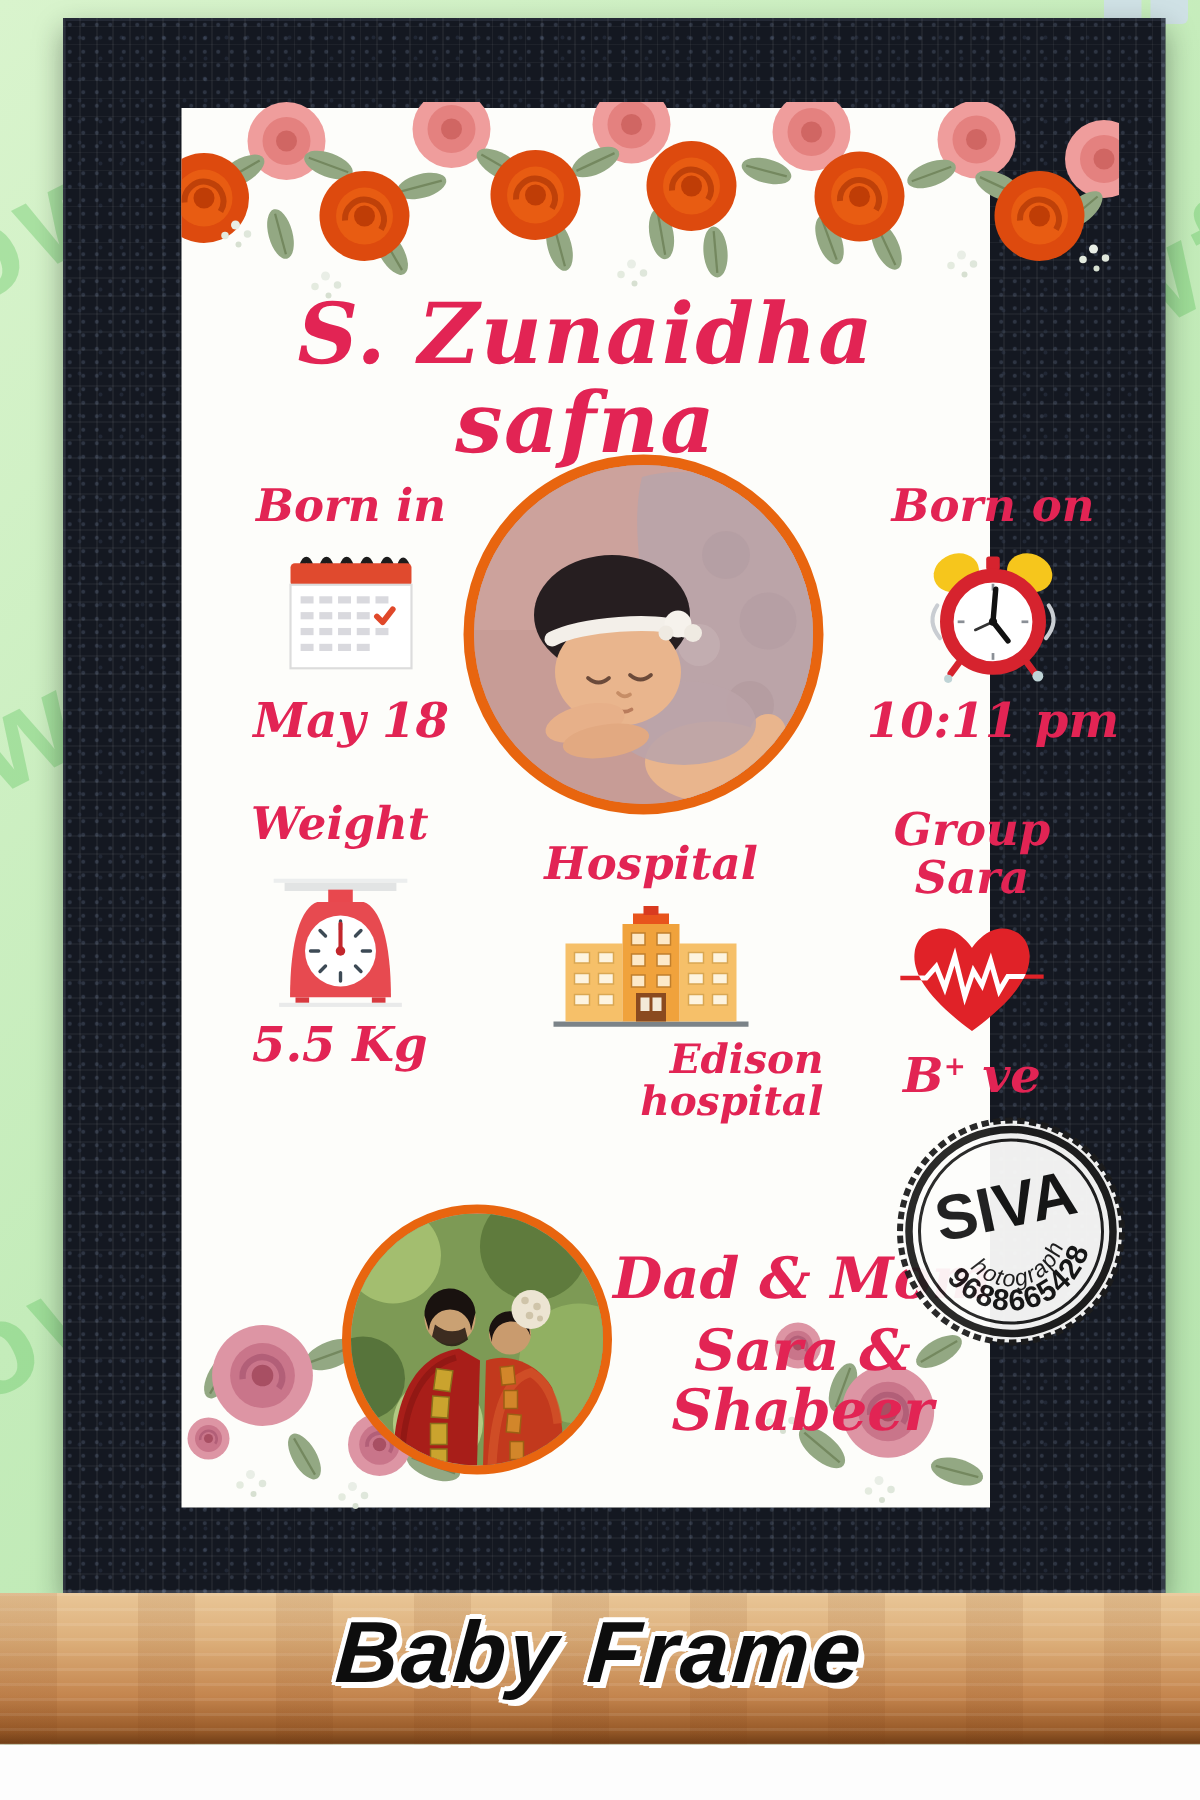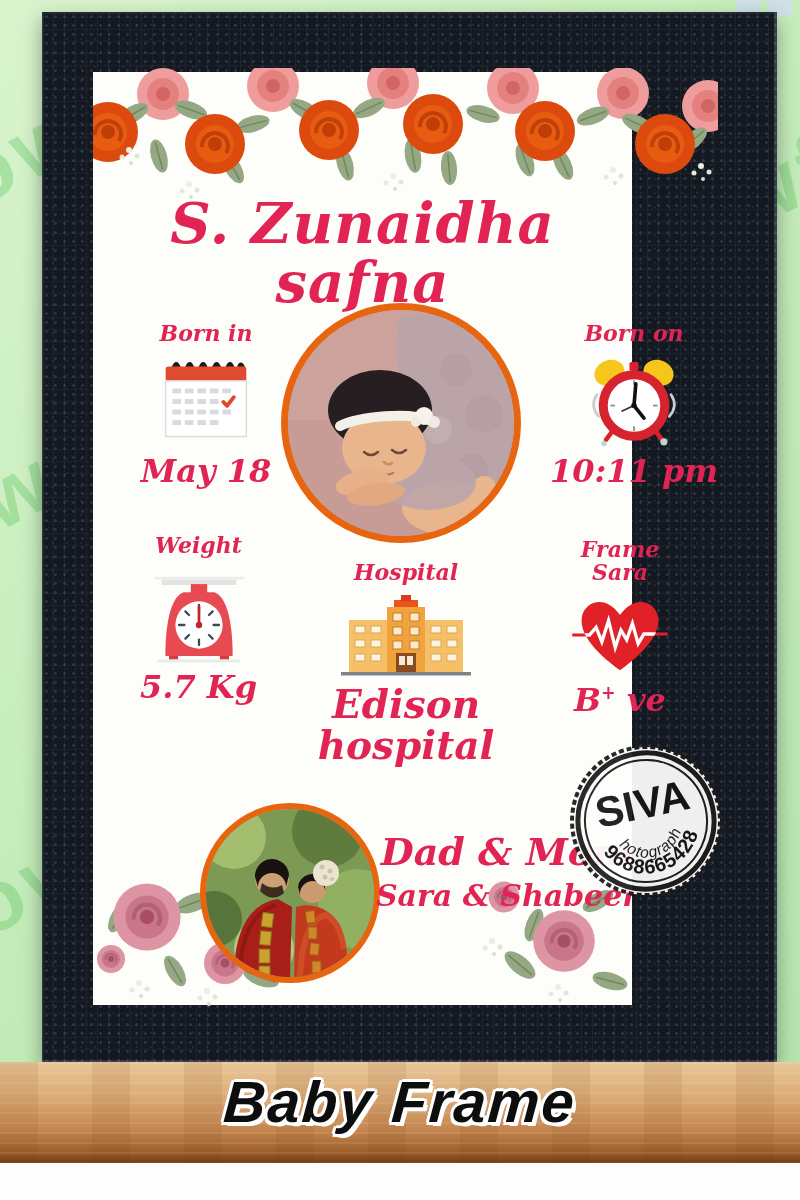--- a/index.html
+++ b/index.html
@@ -23,47 +23,47 @@
     background:
       radial-gradient(rgba(150,170,205,.20) 1px, transparent 1.6px),
       radial-gradient(rgba(95,115,150,.16) 1px, transparent 1.6px),
       repeating-linear-gradient(90deg, rgba(255,255,255,.05) 0 1px, transparent 1px 11px),
       repeating-linear-gradient(0deg, rgba(255,255,255,.045) 0 1px, transparent 1px 12px),
       #141821;
     background-size:9px 9px,14px 14px,auto,auto,auto;
     background-position:0 0,4px 6px,0 0,0 0,0 0;
     box-shadow:0 8px 18px rgba(20,30,20,.4), inset -3px 0 0 rgba(165,180,200,.22), inset 0 -2px 0 rgba(165,180,200,.18), inset 2px 2px 0 rgba(120,135,160,.15);
   }
-  .poster{position:relative;width:539px;height:933px;background:#fdfdfa;}
+  .poster{position:relative;width:539px;height:933px;background:#fdfdfa;margin-left:28px;}
 
   
   .script{font-family:"DejaVu Serif","Liberation Serif",serif;font-style:italic;font-weight:700;color:var(--accent,#e22454);text-align:center;line-height:1.05;}
   .title{position:absolute;left:0;top:122px;width:100%;font-size:56px;letter-spacing:1px;}
 
   .col{position:absolute;display:flex;flex-direction:column;align-items:center;text-align:center;}
-  .col .label{font-size:22px;}
+  .col .label{font-size:30px;}
   .col .value{font-size:32px;margin-top:4px;}
   .col svg.icon{display:block;margin:8px 0 2px 0;}
 
   .col-born-in{left:28px;top:250px;width:170px;}
   .col-born-on{left:455px;top:250px;width:172px;}
   .col-weight{left:18px;top:462px;width:175px;}
   .col-hospital{left:198px;top:489px;width:230px;}
   .col-blood{left:452px;top:466px;width:150px;}
-  .col-hospital .value{font-size:39px;}
+  .col-hospital .value{font-size:27px;text-align:right;}
   .col-blood .value sup{font-size:.55em;}
 
   .photo-circle{position:absolute;border-radius:50%;overflow:hidden;box-sizing:border-box;border:7px solid var(--ring,#e8650f);background:#c79c96;}
   .baby-circle{left:188px;top:231px;width:240px;height:240px;}
   .parents-circle{left:107px;top:731px;width:180px;height:180px;border-width:6px;}
   .photo-circle svg{display:block;width:100%;height:100%;}
 
   .parents-caption{position:absolute;left:256px;top:760px;width:316px;}
   .parents-caption .line1{font-size:38px;}
-  .parents-caption .line2{font-size:30px;margin-top:8px;}
+  .parents-caption .line2{font-size:38px;margin-top:8px;}
 
   .stamp{position:absolute;left:474px;top:670px;width:158px;height:158px;transform:rotate(-12deg);opacity:.94;}
 
   .garland,.floral{position:absolute;pointer-events:none;}
   .garland{left:0;top:-4px;width:625px;height:142px;}
   .floral-bl{left:-4px;bottom:-6px;width:218px;height:152px;}
   .floral-br{right:-4px;bottom:-6px;width:168px;height:142px;}
 
   
   .table{position:absolute;left:0;top:1062px;width:800px;height:101px;
@@ -297,21 +297,21 @@
               <line x1="70" y1="51" x2="66" y2="55"></line>
             <line x1="40" y1="81" x2="44" y2="77"></line>
               <line x1="70" y1="81" x2="66" y2="77"></line>
           </g>
           <line x1="55" y1="66" x2="55" y2="46" stroke="#c2262c" stroke-width="3" stroke-linecap="round"></line>
           <circle cx="55" cy="66" r="3.5" fill="#c2262c"></circle>
           <rect x="22" y="100" width="10" height="4" fill="#d8393f"></rect>
             <rect x="78" y="100" width="10" height="4" fill="#d8393f"></rect>
           <rect x="10" y="104" width="90" height="3" fill="#e9eaea"></rect>
         </svg>
-        <div class="script value">5.7 Kg</div>
+        <div class="script value">5.5 Kg</div>
       </div>
 
       <div class="col col-hospital">
         <div class="script label">Hospital</div>
         <svg class="icon" width="134" height="86" viewBox="0 0 134 86">
           <rect x="2" y="80" width="130" height="3.5" fill="#7b8388"></rect>
           <rect x="10" y="28" width="38" height="52" fill="#f6c069"></rect>
           <rect x="86" y="28" width="38" height="52" fill="#f6c069"></rect>
           <g fill="#fdf4e0" stroke="#d9a753" stroke-width="1">
             <rect x="16" y="34" width="10" height="7"></rect>
@@ -339,21 +339,21 @@
               <rect x="71" y="49" width="9" height="8"></rect>
           </g>
           <rect x="57" y="61" width="20" height="19" fill="#8a4a1f"></rect>
           <rect x="60" y="64" width="6" height="9" fill="#f3ead8"></rect>
             <rect x="68" y="64" width="6" height="9" fill="#f3ead8"></rect>
         </svg>
         <div class="script value">Edison hospital</div>
       </div>
 
       <div class="col col-blood">
-        <div class="script label">Frame</div>
+        <div class="script label">Group</div>
         <div class="script label">Sara</div>
         <svg class="icon" width="96" height="86" viewBox="0 0 100 90">
           <defs>
             <clipPath id="heartClip">
               <path d="M50,82 C20,60 8,42 10,27 C12,12 28,6 40,14 C46,18 50,24 50,24 C50,24 54,18 60,14 C72,6 88,12 90,27 C92,42 80,60 50,82 Z"></path>
             </clipPath>
           </defs>
           <path d="M50,82 C20,60 8,42 10,27 C12,12 28,6 40,14 C46,18 50,24 50,24 C50,24 54,18 60,14 C72,6 88,12 90,27 C92,42 80,60 50,82 Z" fill="#e02228"></path>
           <polyline points="0,45 18,45 25,37 31,52 38,30 45,58 51,40 57,50 63,33 69,54 75,44 100,44" fill="none" stroke="#e02228" stroke-width="3"></polyline>
           <polyline points="0,45 18,45 25,37 31,52 38,30 45,58 51,40 57,50 63,33 69,54 75,44 100,44" fill="none" stroke="#ffffff" stroke-width="3.5" clip-path="url(#heartClip)"></polyline>

